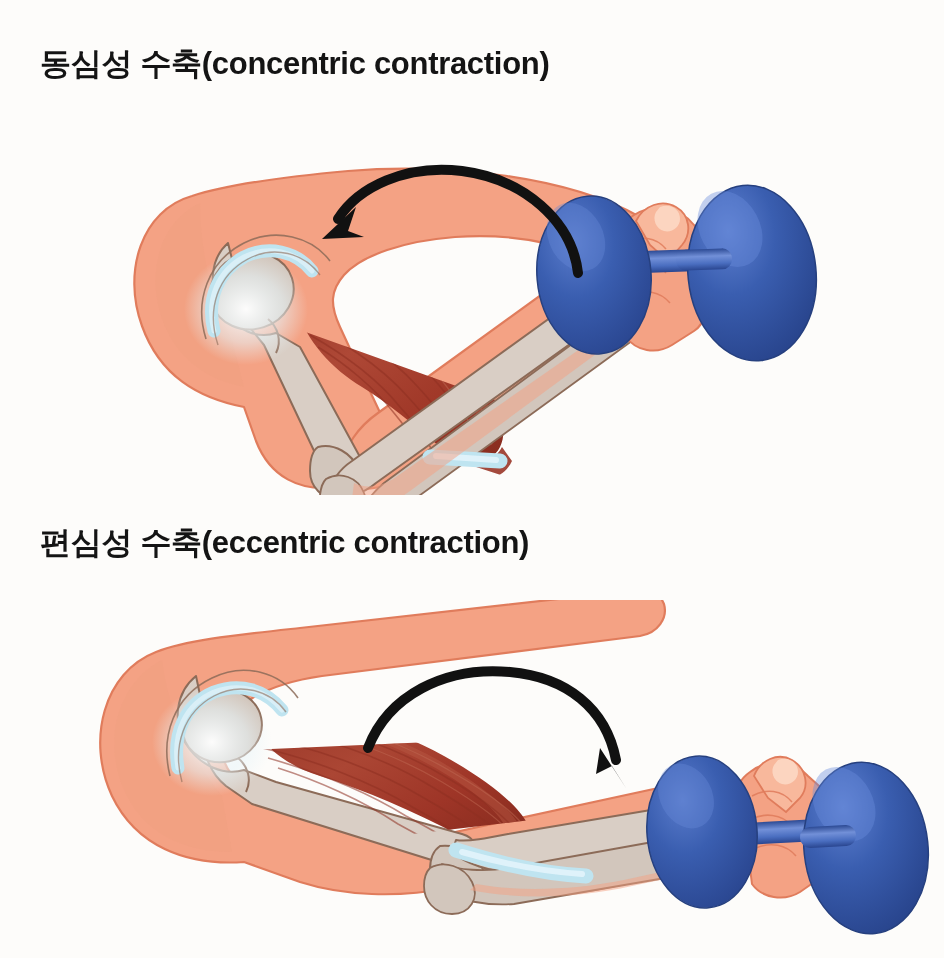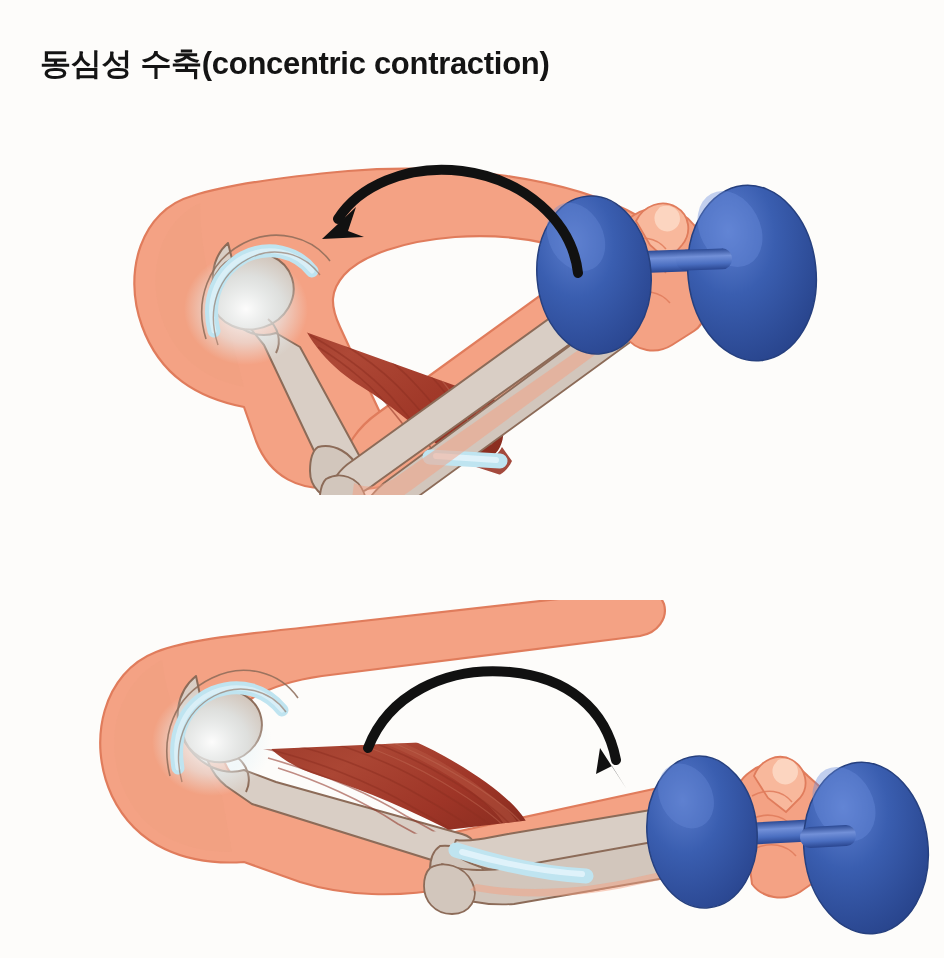--- a/index.html
+++ b/index.html
@@ -270,20 +270,21 @@
                    C572,126 524,84 462,76
                    C406,69 358,92 338,124" fill="none" stroke="#111111" stroke-width="10" stroke-linecap="round"></path>
           <path d="M322,144 L356,112 L348,136 L364,142 Z" fill="#111111"></path>
         </g>
       </svg>
     </div>
   </div>
 
   <div class="panel" id="panel-eccentric">
 
+    <div class="panel-title">편심성 수축(eccentric contraction)</div>
 
     <div class="figure">
       <svg width="944" height="358" viewBox="0 0 944 358" xmlns="http://www.w3.org/2000/svg">
         <defs>
           <radialGradient id="plate2a" cx="35%" cy="28%" r="78%">
             <stop offset="0%" stop-color="#5a7ccc"></stop>
             <stop offset="45%" stop-color="#3a5eb0"></stop>
             <stop offset="100%" stop-color="#2a4690"></stop>
           </radialGradient>
           <radialGradient id="plate2b" cx="35%" cy="25%" r="80%">

